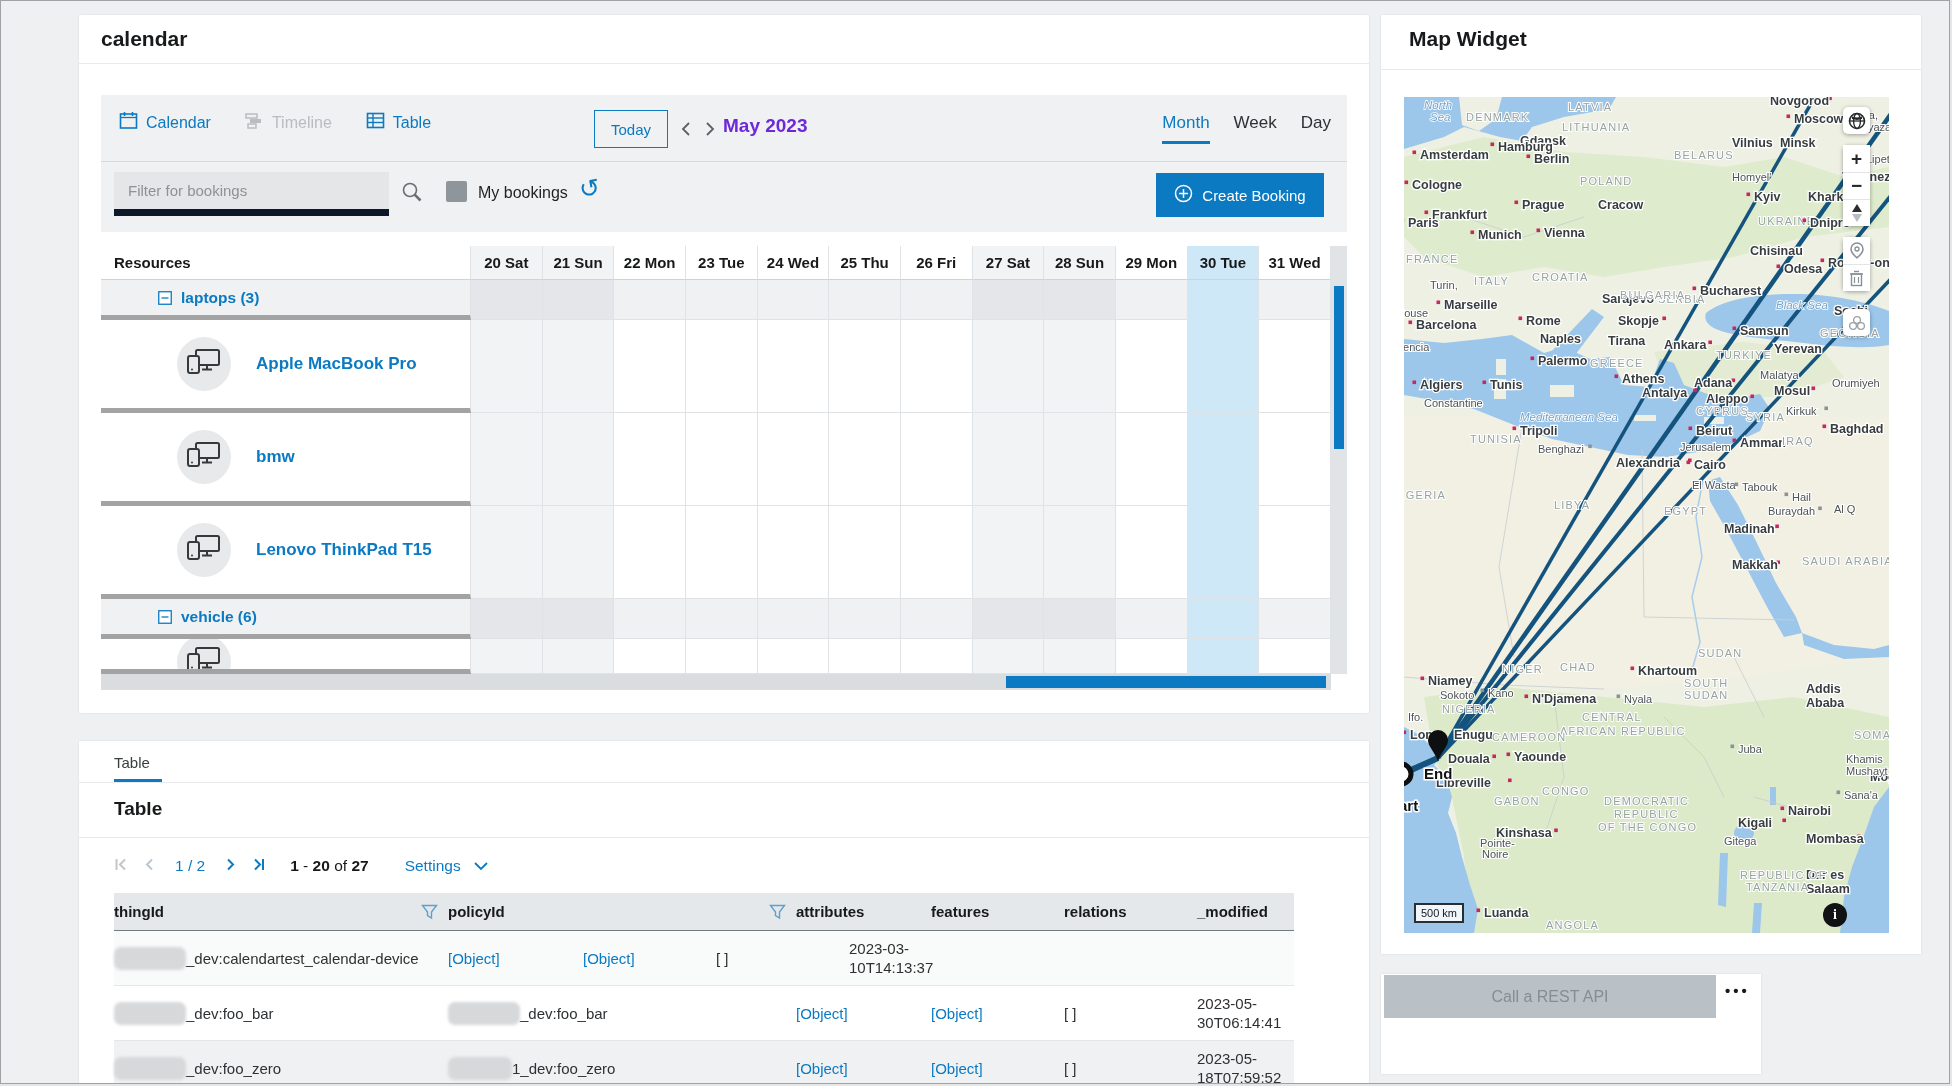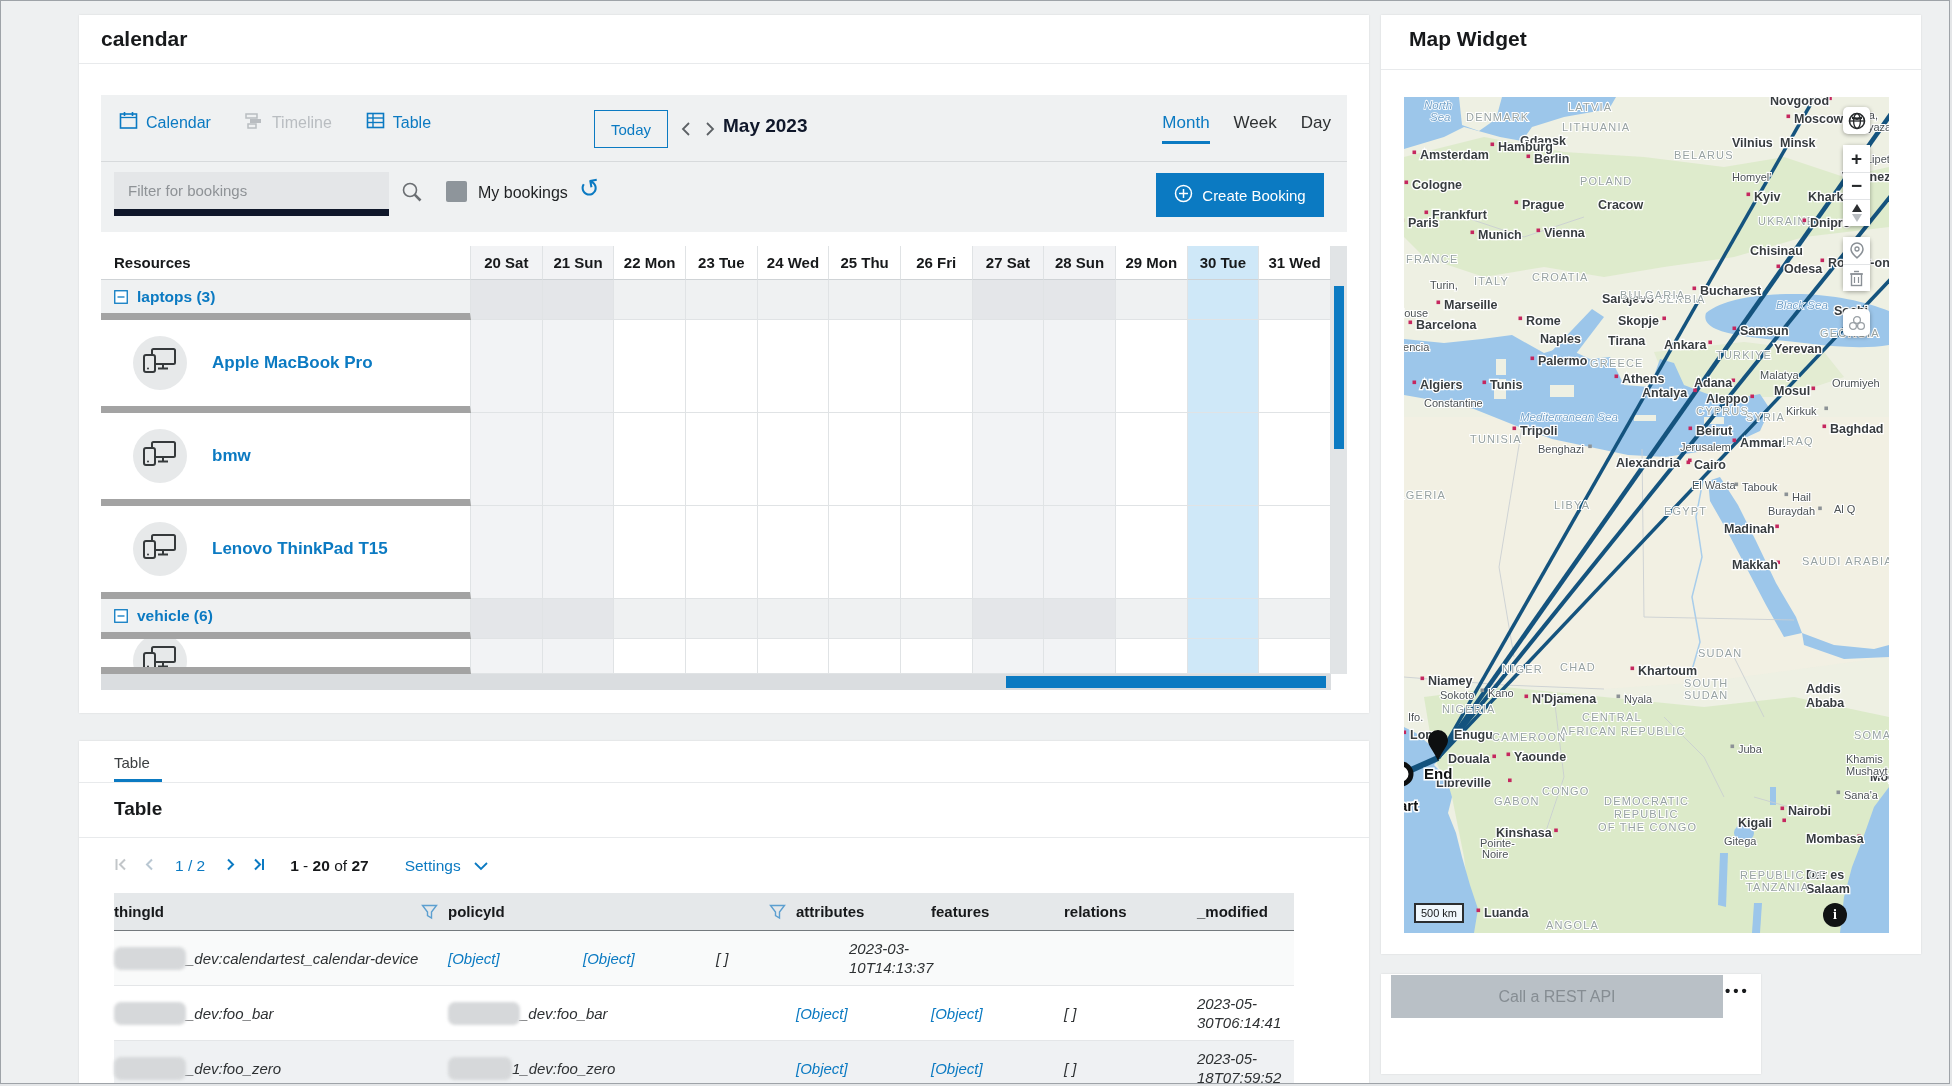--- a/index.html
+++ b/index.html
@@ -10,37 +10,37 @@
   
   #cal-card { left:78px; top:14px; width:1290px; height:698px; }
   .w-title { position:absolute; left:22px; top:12px; font-size:21px; font-weight:bold; color:#17191b; }
   .w-div { position:absolute; left:0; right:0; height:1px; background:#e8eaec; }
   #cal-toolbar { position:absolute; left:22px; top:80px; width:1246px; height:137px; background:#eff1f2; }
   .tabs { position:absolute; left:18px; top:16px; display:flex; gap:34px; align-items:center; }
   .tab { display:flex; align-items:center; gap:8px; font-size:16px; color:#0b7ac2; cursor:pointer; }
   .tab.disabled { color:#b9bdc1; }
   .today-btn { position:absolute; left:493px; top:15px; width:74px; height:38px; border:1px solid #0b7ac2; color:#0b7ac2; font-size:15px; background:transparent; display:flex; align-items:center; justify-content:center; }
   .nav-chev { position:absolute; top:22px; width:16px; height:24px; display:flex; align-items:center; color:#5c6165; }
-  .period { position:absolute; left:622px; top:20px; font-size:19px; font-weight:bold; color:#0f172a; }
+  .period { position:absolute; left:622px; top:20px; font-size:19px; font-weight:bold; color:#6d28d9; }
   .views { position:absolute; right:16px; top:18px; display:flex; gap:24px; font-size:17px; color:#2e3133; }
   .view { padding-bottom:8px; }
   .view.active { color:#0b7ac2; border-bottom:3px solid #0b7ac2; }
   .tb-sep { position:absolute; left:0; right:0; top:66px; height:1px; background:#d7dadc; }
   .filter-input { position:absolute; left:13px; top:77px; width:275px; height:44px; background:#e4e6e8; border:none; border-bottom:7px solid #0f172a; font-size:15px; color:#2e3133; padding:0 14px; font-family:"Liberation Sans",sans-serif; }
   .filter-input::placeholder { color:#8e9296; }
   .search-ic { position:absolute; left:300px; top:86px; }
   .chk { position:absolute; left:345px; top:86px; width:21px; height:21px; background:#8e959b; border-radius:2px; }
   .chk-label { position:absolute; left:377px; top:89px; font-size:16px; color:#1f2123; }
   .refresh { position:absolute; left:478px; top:79px; font-size:25px; color:#0b7ac2; transform:rotate(-10deg); }
   .create-btn { position:absolute; left:1055px; top:78px; width:168px; height:44px; background:#0b7ac2; color:#fff; font-size:15px; border:none; display:flex; align-items:center; justify-content:center; gap:9px; }
 
   
   #cal-grid { position:absolute; left:22px; top:231px; width:1246px; height:444px; }
   .g-row { display:flex; width:1230px; }
-  .res-cell { width:370px; flex:none; border-right:1px solid #e0e3e5; border-bottom:7px solid #a3a3a3; position:relative; }
+  .res-cell { width:370px; flex:none; border-right:1px solid #e0e3e5; border-bottom:5px solid #a3a3a3; position:relative;padding-left:44px; }
   .day-cell { width:71.66px; flex:none; border-right:1px solid #e0e3e5; border-bottom:1px solid #e0e3e5; }
   .hdr .res-cell, .hdr .day-cell { height:34px; display:flex; align-items:center; font-size:15px; font-weight:bold; color:#17191b; border-bottom:1px solid #cfd3d6; }
   .hdr .res-cell { padding-left:13px; }
   .hdr .day-cell { justify-content:center; }
   .day-cell.wknd { background:#f2f3f5; }
   .grp .day-cell.wknd { background:#e4e6e9; }
   .day-cell.today { background:#cfe8f8 !important; }
   .grp { background:#eff1f2; }
   .grp .res-cell, .grp .day-cell { height:40px; }
   .grp-label { display:flex; align-items:center; gap:9px; padding-left:13px; height:100%; font-size:15.5px; font-weight:bold; color:#0b7ac2; }
@@ -63,21 +63,21 @@
   .pag { position:absolute; left:35px; top:108px; height:34px; display:flex; align-items:center; gap:14px; font-size:15.5px; }
   .pag .pgnum { color:#0b7ac2; margin:0 6px; }
   .pag .range { color:#17191b; margin-left:10px; }
   .pag .range b { font-weight:bold; }
   .pag .settings { color:#0b7ac2; margin-left:22px; display:flex; align-items:center; gap:12px; }
   .thead { position:absolute; left:35px; top:152px; width:1180px; height:38px; background:#e5e8ea; border-bottom:1px solid #74797d; display:flex; align-items:center; font-size:15px; font-weight:bold; color:#17191b; }
   .tc { flex:none; padding-right:10px; display:flex; align-items:center; }
   .tc .sp { flex:1; }
   .tc1{width:334px; padding-left:0;} .tc2{width:348px;} .tc3{width:135px;} .tc4{width:133px;} .tc5{width:133px;} .tc6{width:97px;}
   .thead .tc1{padding-left:0;}
-  .trow { position:absolute; left:35px; width:1180px; height:55px; display:flex; align-items:center; font-size:15px; color:#2e3133; border-bottom:1px solid #e4e6e8;font-style:italic; }
+  .trow { position:absolute; left:35px; width:1180px; height:55px; display:flex; align-items:center; font-size:15px; color:#2e3133; border-bottom:1px solid #e4e6e8; }
   .trow .cellwrap { line-height:19px; word-break:break-word; padding-right:14px; }
   .redact { display:inline-block; width:72px; height:23px; background:#d6d8da; border-radius:7px; filter:blur(1.6px); vertical-align:-6px; }
   .objlink { color:#0b7ac2; }
 
   
   #map-card { left:1380px; top:14px; width:540px; height:939px; }
   #map { position:absolute; left:23px; top:82px; width:485px; height:836px; overflow:hidden; background:#3b82f6; }
   .m-btn { position:absolute; width:27px; height:27px; background:#fff; border-radius:5px; box-shadow:0 1px 4px rgba(0,0,0,.35); display:flex; align-items:center; justify-content:center; font-size:19px; font-weight:bold; color:#25282a; }
   .m-group { position:absolute; background:#fff; border-radius:5px; box-shadow:0 1px 4px rgba(0,0,0,.35); display:flex; flex-direction:column; }
   .m-group .m-btn { position:static; box-shadow:none; border-radius:0; }
@@ -86,21 +86,21 @@
   .infobtn { position:absolute; right:42px; bottom:6px; width:24px; height:24px; border-radius:50%; background:#101213; color:#fff; font-size:14px; font-weight:bold; display:flex; align-items:center; justify-content:center; font-family:"Liberation Serif",serif; }
   svg text { font-family:"Liberation Sans",sans-serif; }
   .ml-city { font-size:12.5px; font-weight:bold; fill:#383d40; stroke:#ffffff; stroke-width:2.5px; paint-order:stroke; }
   .ml-small { font-size:11px; fill:#4c5255; stroke:#ffffff; stroke-width:2.2px; paint-order:stroke; }
   .ml-country { font-size:11px; letter-spacing:1.2px; fill:#97a2a2; stroke:#ffffff; stroke-width:2px; paint-order:stroke; }
   .ml-water { font-size:11.5px; font-style:italic; fill:#74a3cb; stroke:#ffffff; stroke-width:1.6px; paint-order:stroke; }
   .ml-marker { font-size:15px; font-weight:bold; fill:#101213; stroke:#ffffff; stroke-width:3px; paint-order:stroke; }
 
   
   #rest-card { left:1380px; top:973px; width:380px; height:100px; }
-  .rest-btn { position:absolute; left:3px; top:1px; width:332px; height:43px; background:#b9c0c6; border:none; color:#868d93; font-size:16px;margin-left:7px; }
+  .rest-btn { position:absolute; left:3px; top:1px; width:332px; height:43px; background:#b9c0c6; border:none; color:#868d93; font-size:16px; }
   .rest-dots { position:absolute; left:344px; top:8px; font-size:15px; font-weight:bold; color:#17191b; letter-spacing:3px; }
 </style>
 </head>
 <body>
 
 <div class="page">
 
   <div class="card" id="cal-card">
     <div class="w-title">calendar</div>
     <div class="w-div" style="top:48px;"></div>

